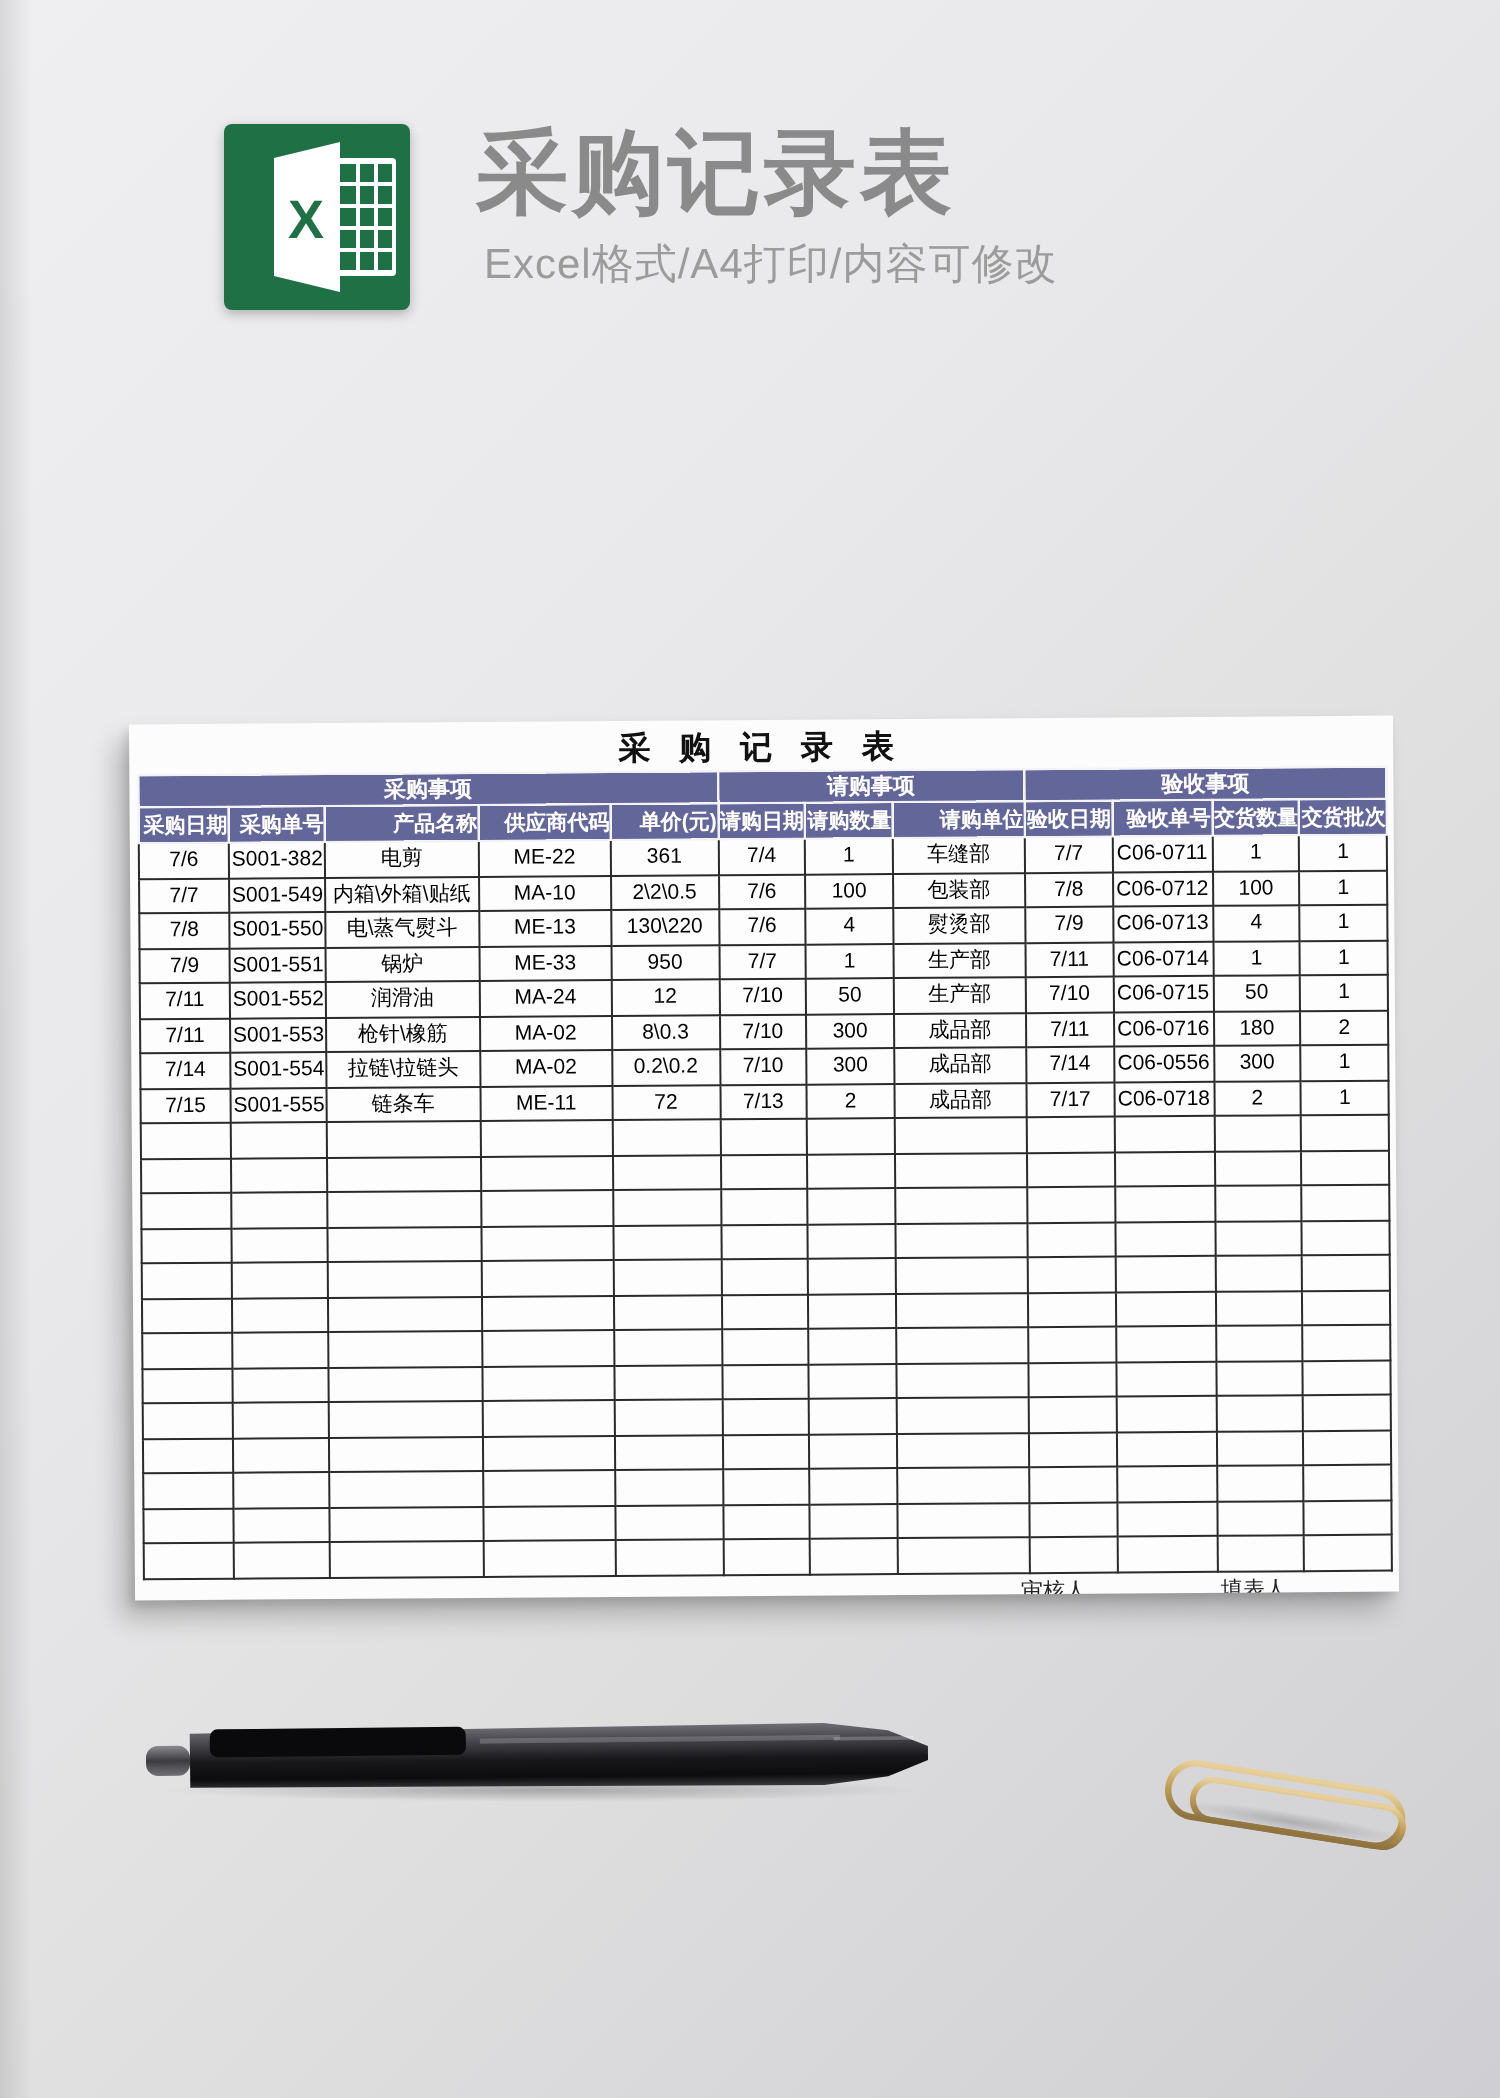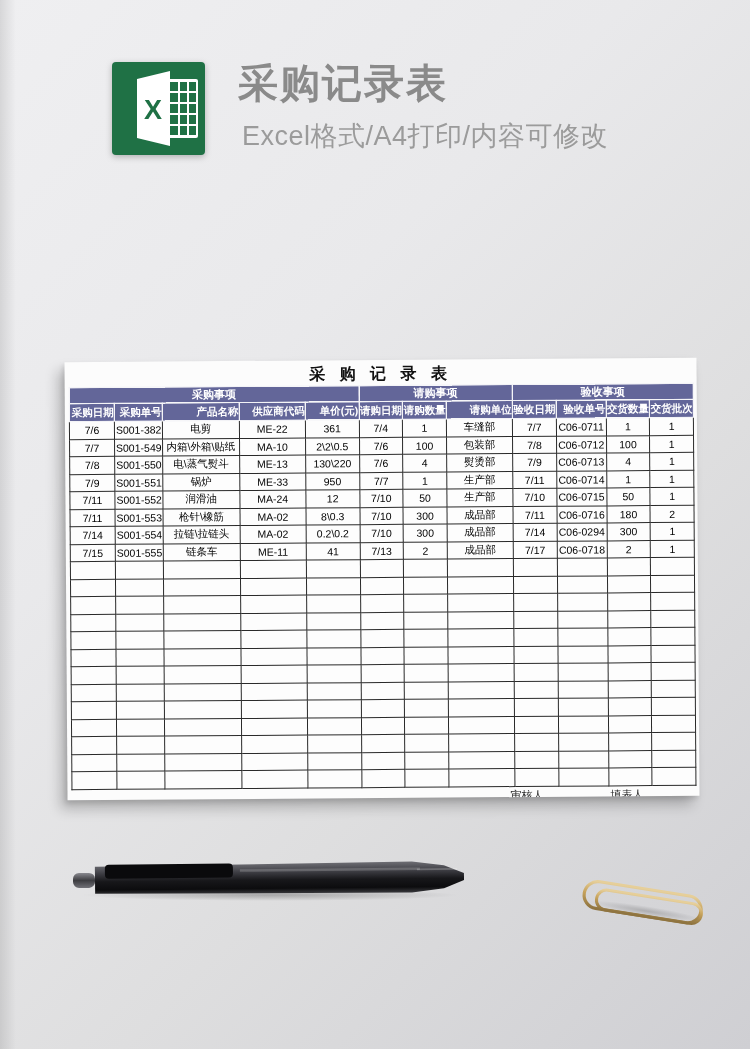--- a/index.html
+++ b/index.html
@@ -12,23 +12,23 @@
   }
   .stage::before{
     content:''; position:absolute; left:0; top:0; bottom:0; width:16px;
     background:linear-gradient(to right, rgba(0,0,0,0.10), rgba(0,0,0,0));
   }
 
   
   .hero { position:absolute; left:0; top:0; width:750px; height:180px; }
   .excel-icon { position:absolute; left:112px; top:62px; width:93px; height:93px;
     filter:drop-shadow(0 2px 3px rgba(0,0,0,0.25)); }
-  .hero-title { position:absolute; left:238px; top:56px; font-size:40px; font-weight:600;
+  .hero-title { position:absolute; left:238px; top:56px; font-size:46px; font-weight:600;
     color:#8a8a8a; letter-spacing:2px; }
-  .hero-subtitle { position:absolute; left:242px; top:118px; font-size:27px;
+  .hero-subtitle { position:absolute; left:242px; top:118px; font-size:21px;
     color:#9b9b9b; letter-spacing:0.5px; }
 
   
   .paper {
     position:absolute; left:66px; top:360px; width:632px; height:438px;
     background:#fcfcfc; transform:rotate(-0.4deg); transform-origin:50% 50%;
     box-shadow:-7px 9px 13px rgba(0,0,0,0.22), -2px 3px 5px rgba(0,0,0,0.12);
     overflow:hidden;
   }
   .sheet-title { height:25px; padding-top:4px; text-align:center; font-size:16px;
@@ -222,30 +222,30 @@
           <tr>
             <td>7/14</td>
             <td>S001-554</td>
             <td>拉链\拉链头</td>
             <td>MA-02</td>
             <td>0.2\0.2</td>
             <td>7/10</td>
             <td>300</td>
             <td>成品部</td>
             <td>7/14</td>
-            <td>C06-0294</td>
+            <td>C06-0556</td>
             <td>300</td>
             <td>1</td>
           </tr>
           <tr>
             <td>7/15</td>
             <td>S001-555</td>
             <td>链条车</td>
             <td>ME-11</td>
-            <td>41</td>
+            <td>72</td>
             <td>7/13</td>
             <td>2</td>
             <td>成品部</td>
             <td>7/17</td>
             <td>C06-0718</td>
             <td>2</td>
             <td>1</td>
           </tr>
           <tr>
             <td></td>

